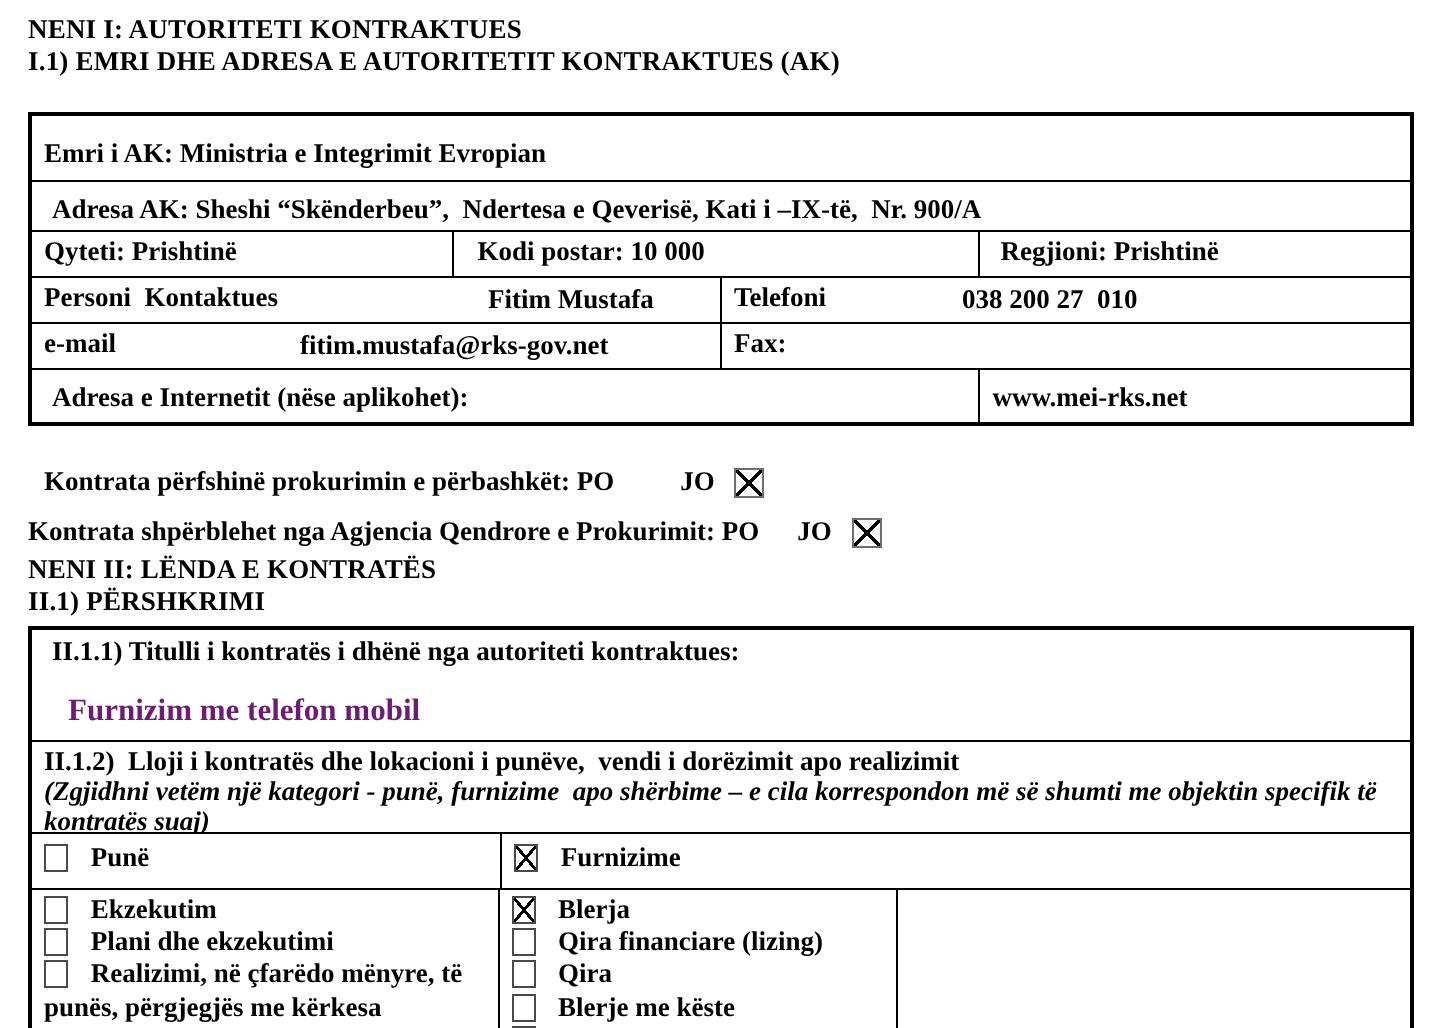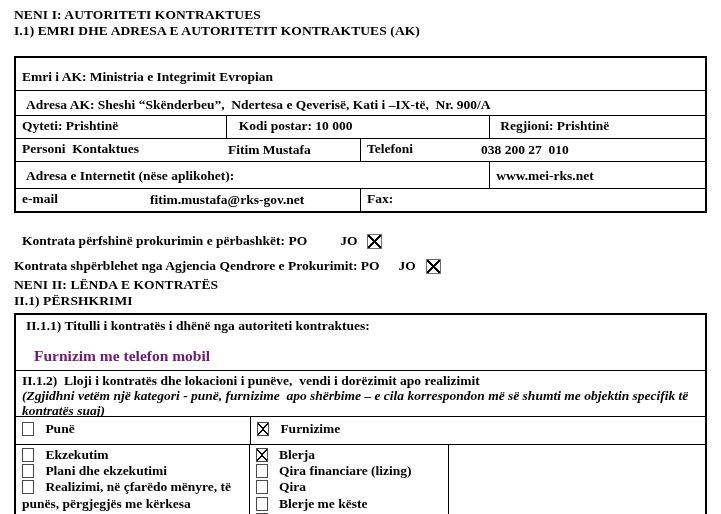--- a/index.html
+++ b/index.html
@@ -97,42 +97,42 @@
       <div class="cell c2">
         <span class="ws">Kodi postar: 10 000</span>
       </div>
       <div class="cell c3">
         <span class="ws">Regjioni: Prishtinë</span>
       </div>
     </div>
     <div class="row r-pers">
       <div class="cell c1">
         <span class="ws">Personi  Kontaktues</span>
-        <span class="val-abs ws" style="left:212px;">Fitim Mustafa</span>
+        <span class="val-abs ws" style="left:228px;">Fitim Mustafa</span>
       </div>
       <div class="cell c2">
         <span class="ws">Telefoni</span>
         <span class="val-abs ws" style="left:120px;">038 200 27  010</span>
       </div>
     </div>
-    <div class="row r-net">
-      <div class="cell c1">
-        <span class="ws">Adresa e Internetit (nëse aplikohet):</span>
-      </div>
-      <div class="cell c2">
-        <span class="ws">www.mei-rks.net</span>
-      </div>
-    </div>
     <div class="row r-mail">
       <div class="cell c1">
         <span class="ws">e-mail</span>
         <span class="val-abs ws" style="left:134px;">fitim.mustafa@rks-gov.net</span>
       </div>
       <div class="cell c2">
         <span class="ws">Fax:</span>
+      </div>
+    </div>
+    <div class="row r-net">
+      <div class="cell c1">
+        <span class="ws">Adresa e Internetit (nëse aplikohet):</span>
+      </div>
+      <div class="cell c2">
+        <span class="ws">www.mei-rks.net</span>
       </div>
     </div>
   </div>
 
   <div class="freeline fl1">
     <span class="ws">Kontrata përfshinë prokurimin e përbashkët: PO</span>
     <span class="ws" style="margin-left:33px;">JO</span>
     <span class="cbx checked" style="margin-left:10px;"></span>
   </div>
   <div class="freeline fl2">

